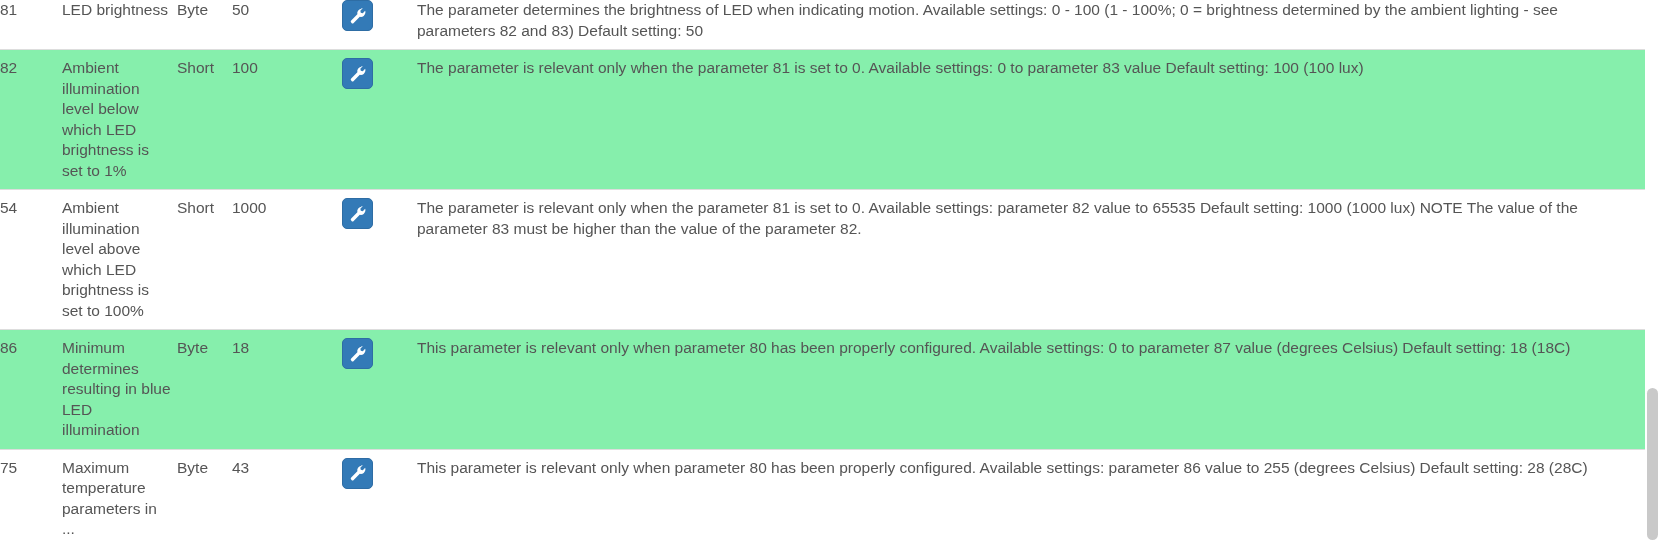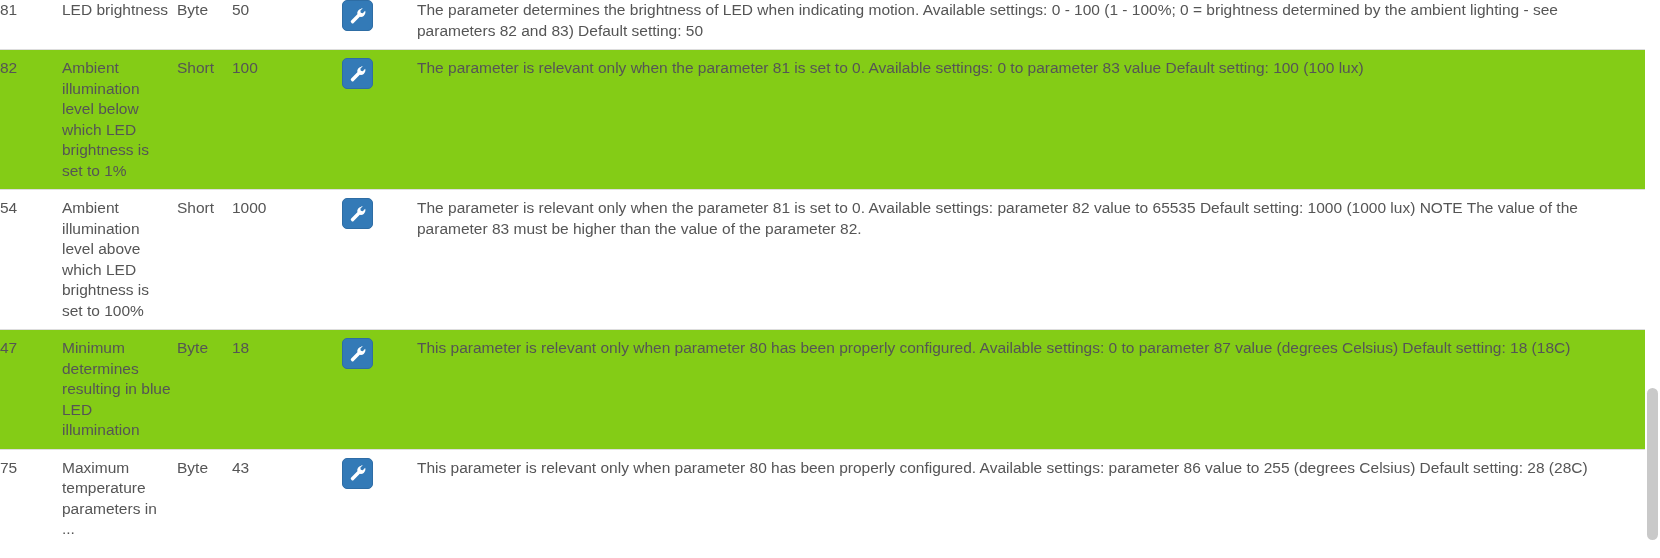--- a/index.html
+++ b/index.html
@@ -36,21 +36,21 @@
     width: 1645px;
     table-layout: fixed;
     font-size: 15.5px;
   }
 
   table.param-table tr {
     border-top: 1px solid #dddddd;
   }
 
   table.param-table tr.stripe {
-    background: #84cc16;
+    background: #86efac;
   }
   table.param-table tr.plain {
     background: #ffffff;
   }
 
   table.param-table td {
     vertical-align: top;
     padding: 8px 6px 8px 0;
     line-height: 20.5px;
     color: #555555;
@@ -189,21 +189,21 @@
                 <svg width="17" height="17" viewBox="0 0 16 16" aria-hidden="true">
                   <path fill="#ffffff" d="M11.6 1.1a4.3 4.3 0 0 0-4.2 5.3L1.6 12.2a1.4 1.4 0 0 0 0 2l0.3 0.3a1.4 1.4 0 0 0 2 0l5.8-5.8a4.3 4.3 0 0 0 5.3-4.2c0-0.5-0.1-1-0.3-1.4l-2.2 2.2-1.9-0.4-0.4-1.9 2.2-2.2c-0.4-0.2-0.9-0.3-1.4-0.3z"></path>
                 </svg>
               </span>
             </button>
           </td>
           <td class="cell-desc">The parameter is relevant only when the parameter 81 is set to 0. Available settings: parameter 82 value to 65535 Default setting: 1000 (1000 lux) NOTE The value of the parameter 83 must be higher than the value of the parameter 82.</td>
         </tr>
 
         <tr class="stripe">
-          <td class="cell-num">47</td>
+          <td class="cell-num">86</td>
           <td class="cell-name">Minimum determines resulting in blue LED illumination</td>
           <td class="cell-type">Byte</td>
           <td class="cell-value">18</td>
           <td class="cell-action">
             <button class="btn-wrench">
               <span>
                 <svg width="17" height="17" viewBox="0 0 16 16" aria-hidden="true">
                   <path fill="#ffffff" d="M11.6 1.1a4.3 4.3 0 0 0-4.2 5.3L1.6 12.2a1.4 1.4 0 0 0 0 2l0.3 0.3a1.4 1.4 0 0 0 2 0l5.8-5.8a4.3 4.3 0 0 0 5.3-4.2c0-0.5-0.1-1-0.3-1.4l-2.2 2.2-1.9-0.4-0.4-1.9 2.2-2.2c-0.4-0.2-0.9-0.3-1.4-0.3z"></path>
                 </svg>
               </span>

